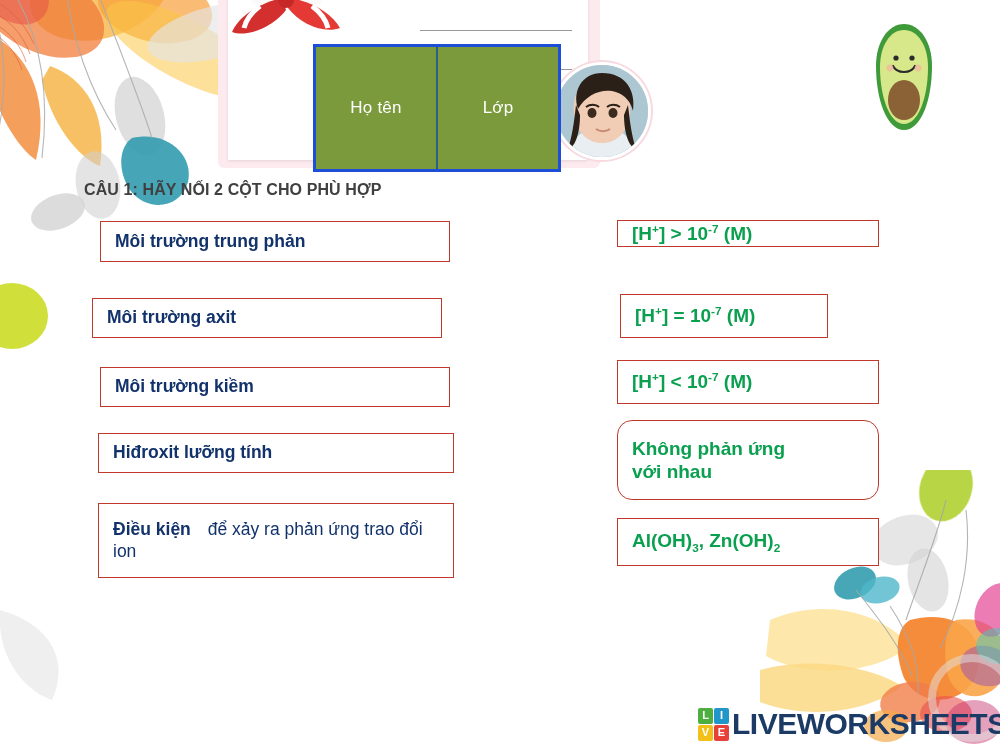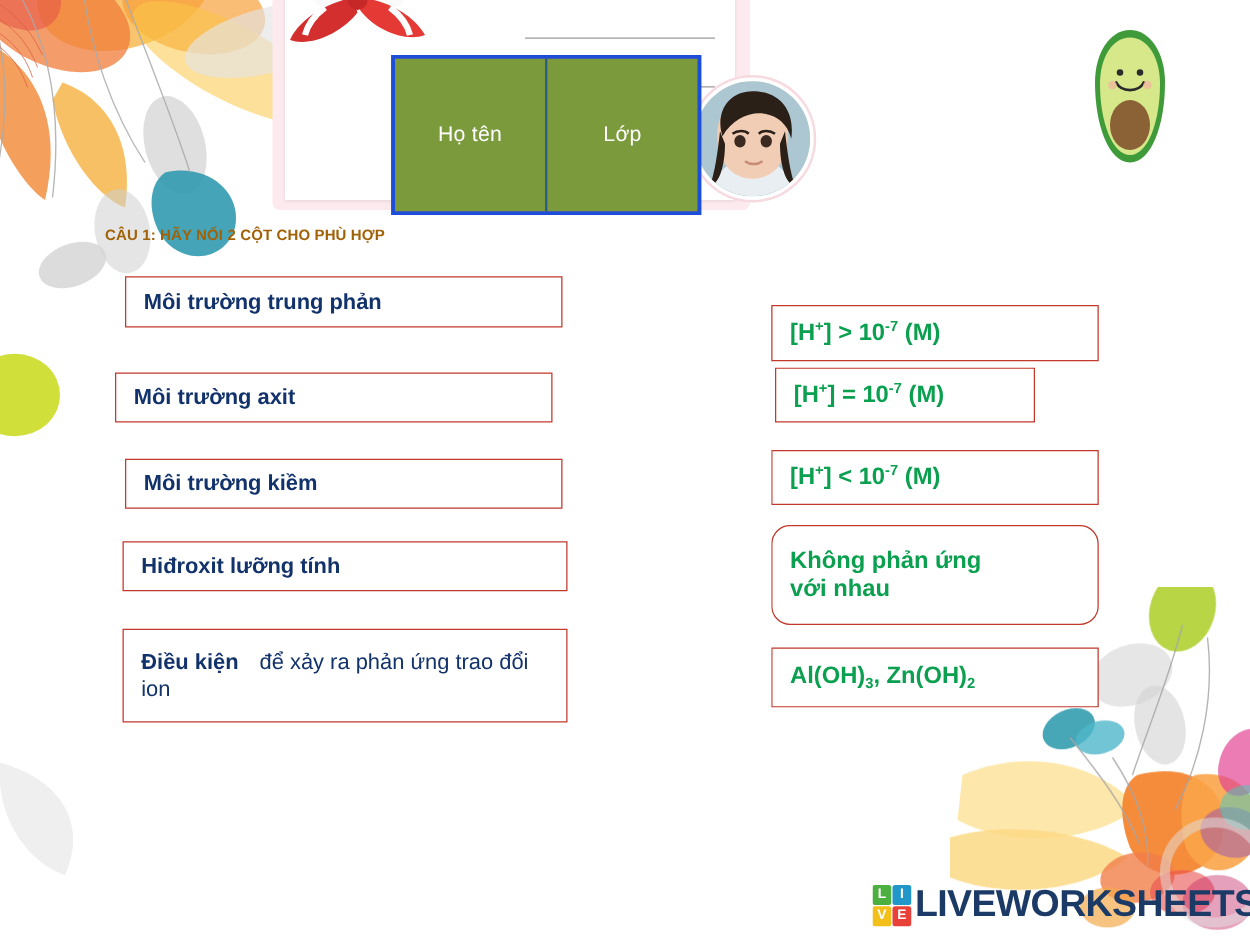--- a/index.html
+++ b/index.html
@@ -44,21 +44,21 @@
   .gt-cell{
     flex:1;display:flex;align-items:center;justify-content:center;
     color:#ffffff;font-size:17px;letter-spacing:.2px;
     background:#7a9a3c;
   }
   .gt-cell.first{border-right:2px solid #2c5f88;}
 
   
   .q-title{
     position:absolute;left:84px;top:181px;
-    color:#a16207;font-weight:bold;font-size:12px;letter-spacing:.1px;
+    color:#404040;font-weight:bold;font-size:16px;letter-spacing:.1px;
     white-space:nowrap;
   }
 
   
   .mbox{
     position:absolute;box-sizing:border-box;
     border:1.6px solid #c0392b;background:#ffffff;
     display:flex;align-items:center;
     padding:0 14px;
   }
@@ -283,21 +283,21 @@
     </div>
     <div class="mbox" style="left:98px;top:433px;width:356px;height:40px;">
       <span class="txt">Hiđroxit lưỡng tính</span>
     </div>
     <div class="mbox" style="left:98px;top:503px;width:356px;height:75px;">
       <span class="txt"><b>Điều kiện</b><span class="reg"> để xảy ra phản ứng trao đổi ion</span></span>
     </div>
   </div>
 
   <div class="right-col">
-    <div class="mbox" style="left:617px;top:220px;width:262px;height:45px;margin-top:24px;">
+    <div class="mbox" style="left:617px;top:220px;width:262px;height:27px;">
       <span class="txt"><span>[H</span><sup>+</sup><span>] &gt; 10</span><sup>-7</sup><span> (M)</span></span>
     </div>
     <div class="mbox" style="left:620px;top:294px;width:208px;height:44px;">
       <span class="txt"><span>[H</span><sup>+</sup><span>] = 10</span><sup>-7</sup><span> (M)</span></span>
     </div>
     <div class="mbox" style="left:617px;top:360px;width:262px;height:44px;">
       <span class="txt"><span>[H</span><sup>+</sup><span>] &lt; 10</span><sup>-7</sup><span> (M)</span></span>
     </div>
     <div class="mbox" style="left:617px;top:420px;width:262px;height:80px;border-radius:15px;">
       <span class="txt">

